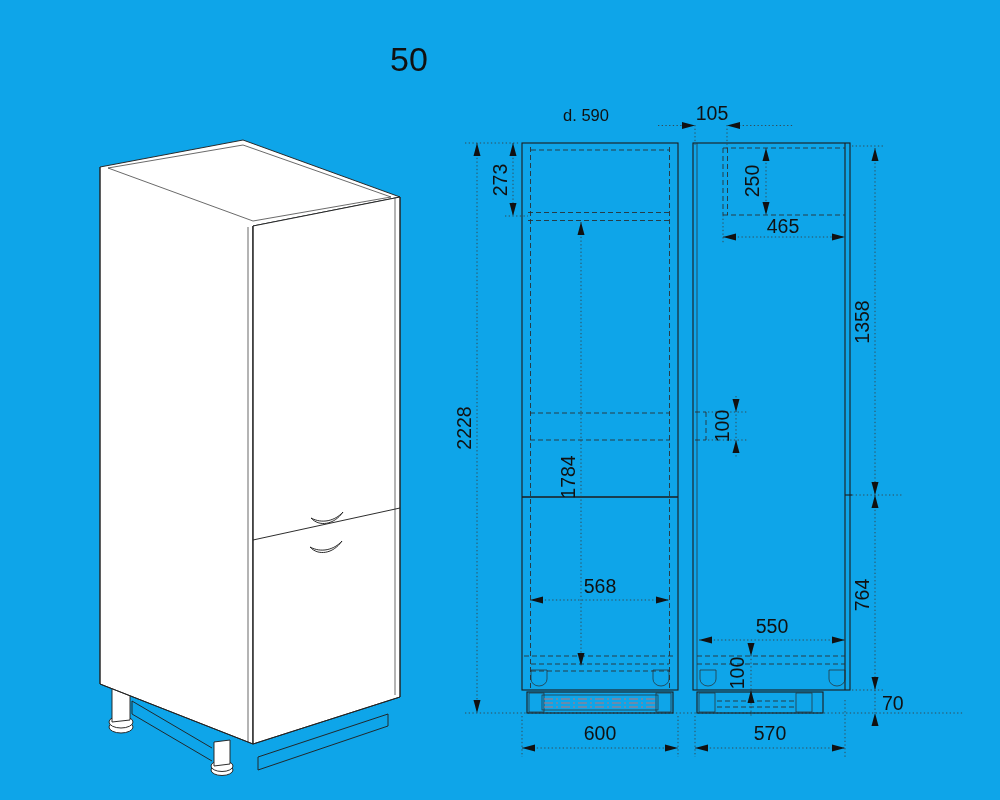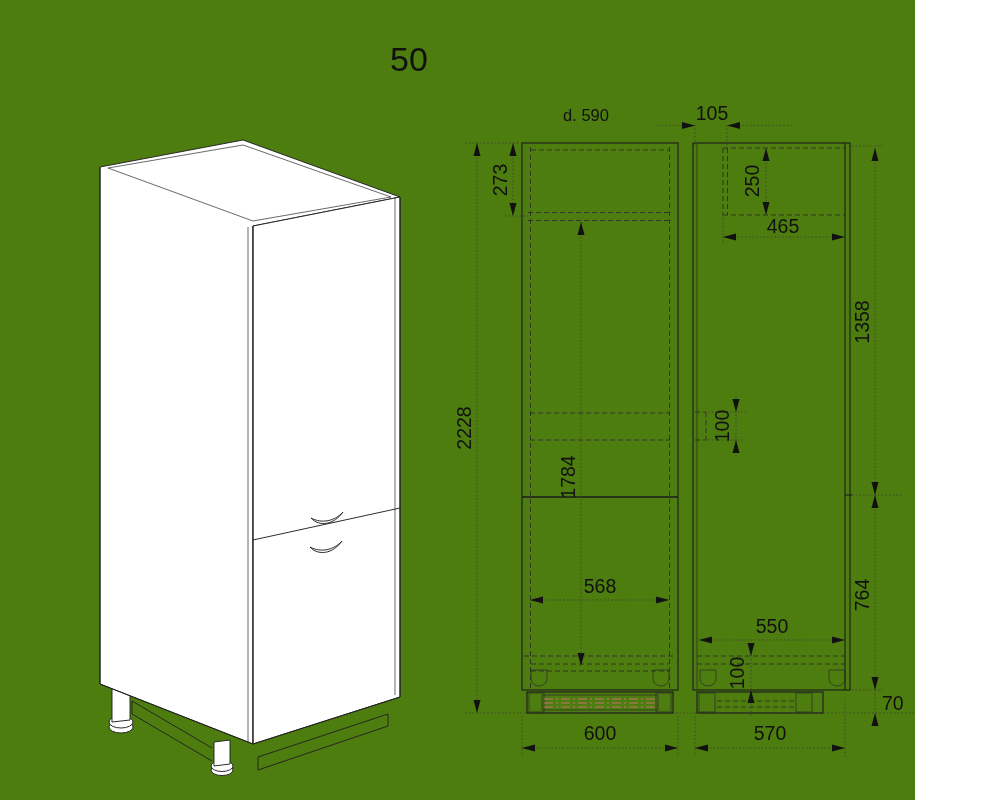--- a/index.html
+++ b/index.html
@@ -1,16 +1,16 @@
 <!DOCTYPE html>
 <html><head>
 <meta charset="utf-8">
 <style>
   html,body{margin:0;padding:0;background:#ffffff;}
-  .stage{width:915px;height:800px;position:relative;background:#4d7c0f;overflow:hidden;}
+  .stage{width:1000px;height:800px;position:relative;background:#0ea5e9;overflow:hidden;}
   svg{display:block;}
   svg text{font-family:"Liberation Sans",sans-serif;fill:#111;}
   .ttl{font-size:34px;}
   .lbl{font-size:16.5px;}
   .dim{font-size:19.5px;}
   .solid{stroke:#1c1c1c;stroke-width:1.1;fill:none;}
   .thick{stroke:#1c1c1c;stroke-width:1.4;fill:none;}
   .thin{stroke:#2a2a2a;stroke-width:0.7;fill:none;}
   .iso{stroke:#222;stroke-width:0.95;fill:none;}
   .dash{stroke:#2a2a2a;stroke-width:0.85;stroke-dasharray:5 3;fill:none;}

